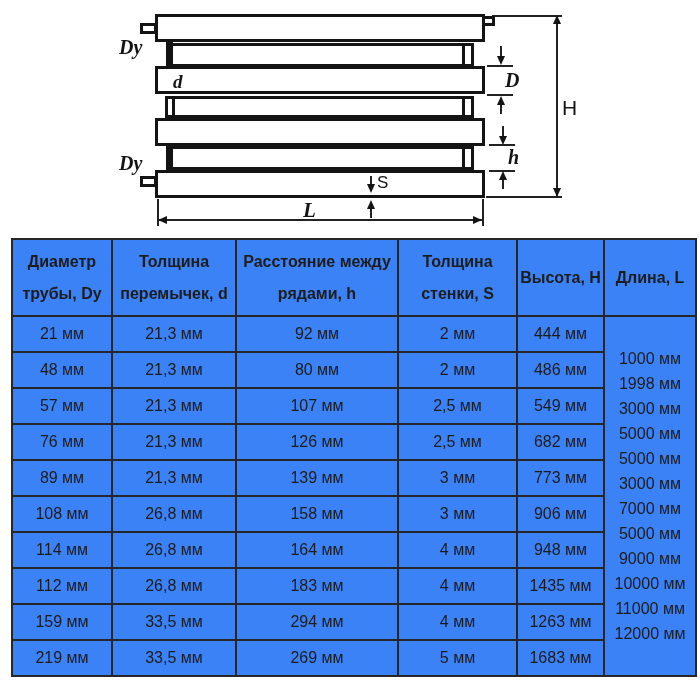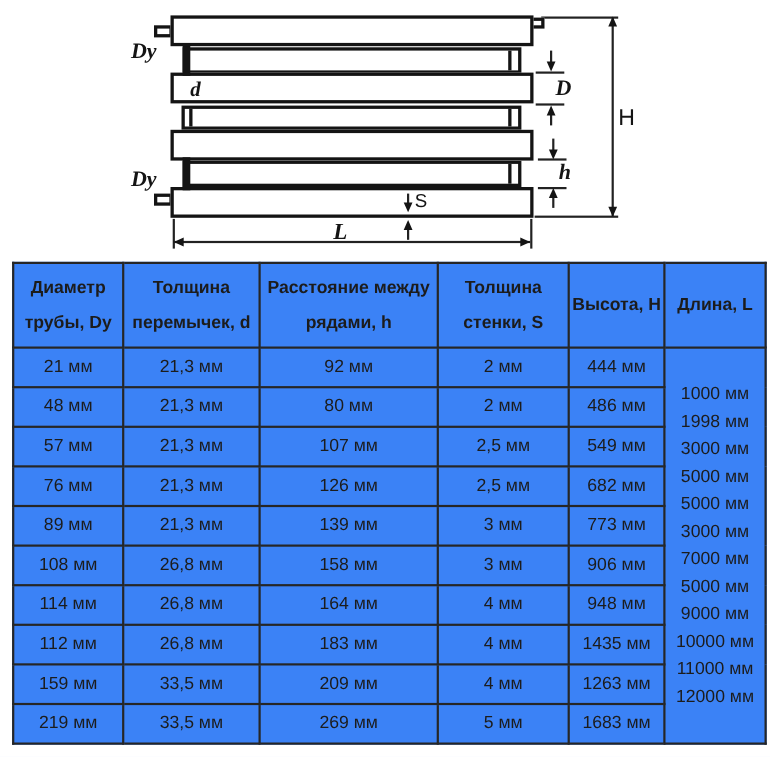--- a/index.html
+++ b/index.html
@@ -194,21 +194,21 @@
         <tr>
           <td>112 мм</td>
           <td>26,8 мм</td>
           <td>183 мм</td>
           <td>4 мм</td>
           <td>1435 мм</td>
         </tr>
         <tr>
           <td>159 мм</td>
           <td>33,5 мм</td>
-          <td>209 мм</td>
+          <td>294 мм</td>
           <td>4 мм</td>
           <td>1263 мм</td>
         </tr>
         <tr>
           <td>219 мм</td>
           <td>33,5 мм</td>
           <td>269 мм</td>
           <td>5 мм</td>
           <td>1683 мм</td>
         </tr>

